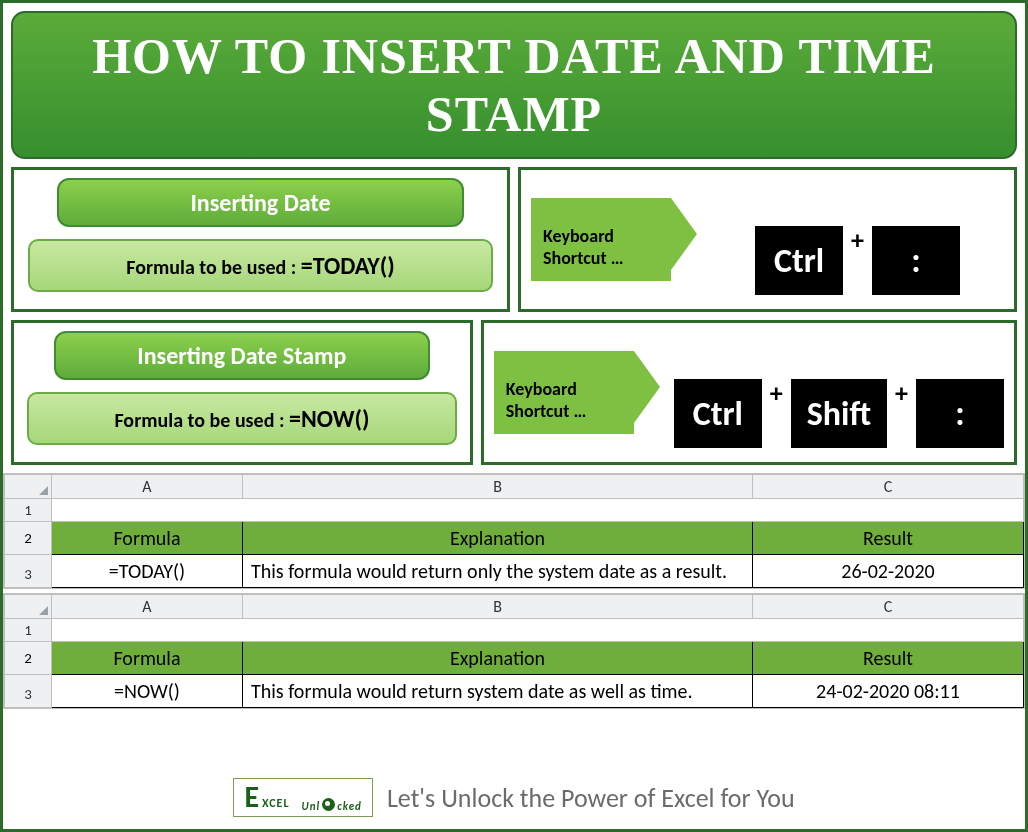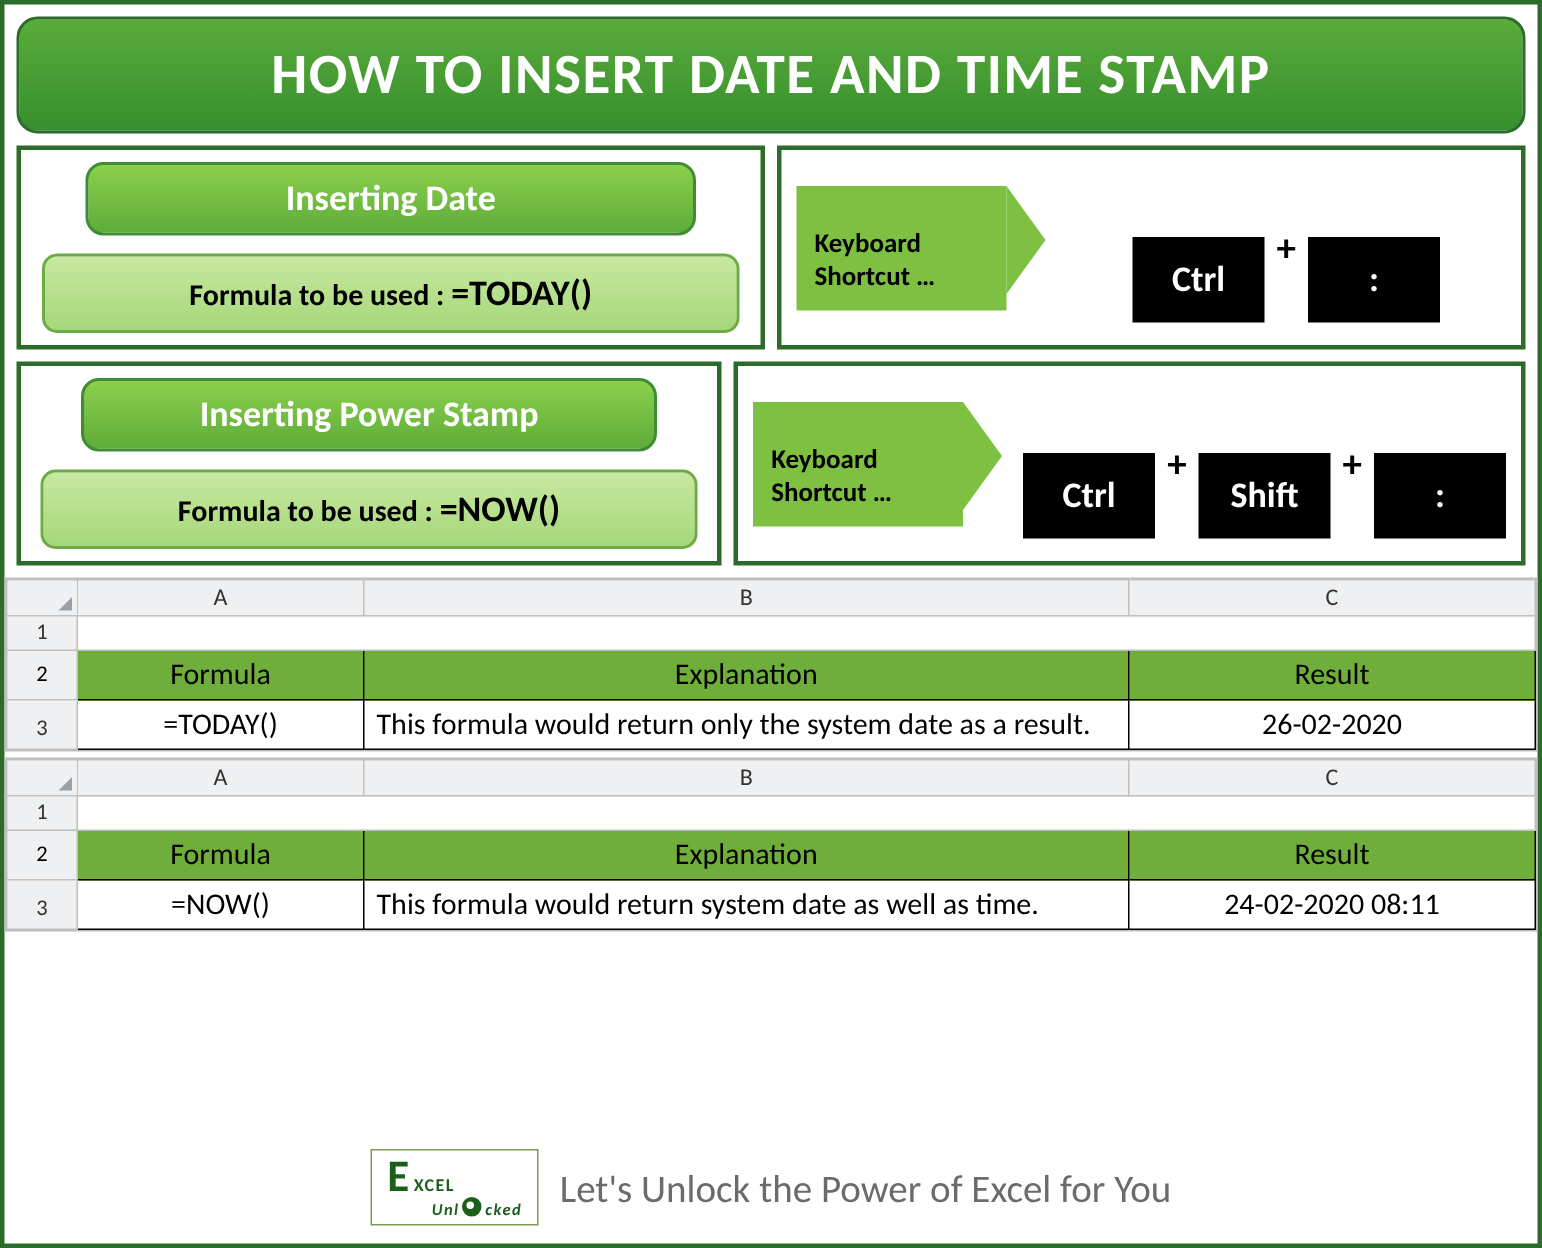--- a/index.html
+++ b/index.html
@@ -18,24 +18,25 @@
     display: flex;
     flex-direction: column;
   }
   .title-banner {
     margin: 8px;
     background: linear-gradient(#5aab39, #368f2e);
     border: 2px solid #2c6b29;
     border-radius: 14px;
     color: #fff;
     font-weight: 800;
-    font-size: 38px;
+    font-size: 50px;
     text-align: center;
     padding: 14px 8px;
     letter-spacing: 1px;
+    font-family: Liberation Serif, serif;
   }
   .row2 {
     display: flex;
     gap: 8px;
     margin: 0 8px 8px 8px;
   }
   .card {
     flex: 1;
     border: 3px solid #2c6b29;
     background: #fff;
@@ -84,21 +85,21 @@
     width: 0; height: 0;
     border-top: 36px solid transparent;
     border-bottom: 36px solid transparent;
     border-left: 26px solid #7ec142;
   }
   .keys { display: flex; align-items: center; gap: 8px; margin-left: 34px; flex: 1; justify-content: center;}
   .key {
     background: #000;
     color: #fff;
     font-weight: 700;
-    font-size: 24px;
+    font-size: 34px;
     padding: 14px 16px;
     min-width: 56px;
     text-align: center;
     margin-top: 42px;
   }
   .plus { font-size: 26px; font-weight: 700; }
   .sheet { margin: 0 0 4px 0; border: 1px solid #bfbfbf; }
   .sheet table { width: 100%; border-collapse: collapse; font-size: 19px; }
   .sheet th, .sheet td { border: 1px solid #bfbfbf; }
   .colhead-row td { background: #eef0f2; text-align: center; font-size: 16px; color: #333; padding: 2px 0; }
@@ -134,21 +135,21 @@
     padding: 4px 10px 4px 10px;
     display: inline-flex;
     align-items: baseline;
     font-weight: 800;
     color: #1b5f1b;
     font-size: 24px;
     letter-spacing: 1px;
     line-height: 0.9;
   }
   .logo .e { color: #1b5f1b; font-size:30px;}
-  .logo .stack { display:inline-flex; flex-direction:column; font-size:12px; line-height:1; margin-left:2px;}
+  .logo .stack { display:inline-flex; font-size:12px; line-height:1; margin-left:2px;}
   .logo .sub { font-style: italic; font-weight:700; font-size:11px;margin-left:12px; }
   .logo .key-icon {
     display:inline-block; width:13px; height:13px; border-radius:50%;
     background:#1b5f1b; margin:0 2px; position:relative; top:1px;
   }
   .logo .key-icon::after {
     content:""; position:absolute; width:5px; height:5px; background:#fff; border-radius:50%;
     top:3px; left:3px;
   }
   .r1 td { height: 20px; }
@@ -171,21 +172,21 @@
       <div class="keys">
         <div class="key">Ctrl</div>
         <div class="plus">+</div>
         <div class="key">:</div>
       </div>
     </div>
   </div>
 
   <div class="row2">
     <div class="card">
-      <div class="pill">Inserting Power Stamp</div>
+      <div class="pill">Inserting Date Stamp</div>
       <div class="formula-pill">
         <span>Formula to be used : </span><span class="fn">=NOW()</span>
       </div>
     </div>
     <div class="card shortcut-card">
       <div class="arrowlabel">Keyboard Shortcut …</div>
       <div class="keys">
         <div class="key">Ctrl</div>
         <div class="plus">+</div>
         <div class="key">Shift</div>

